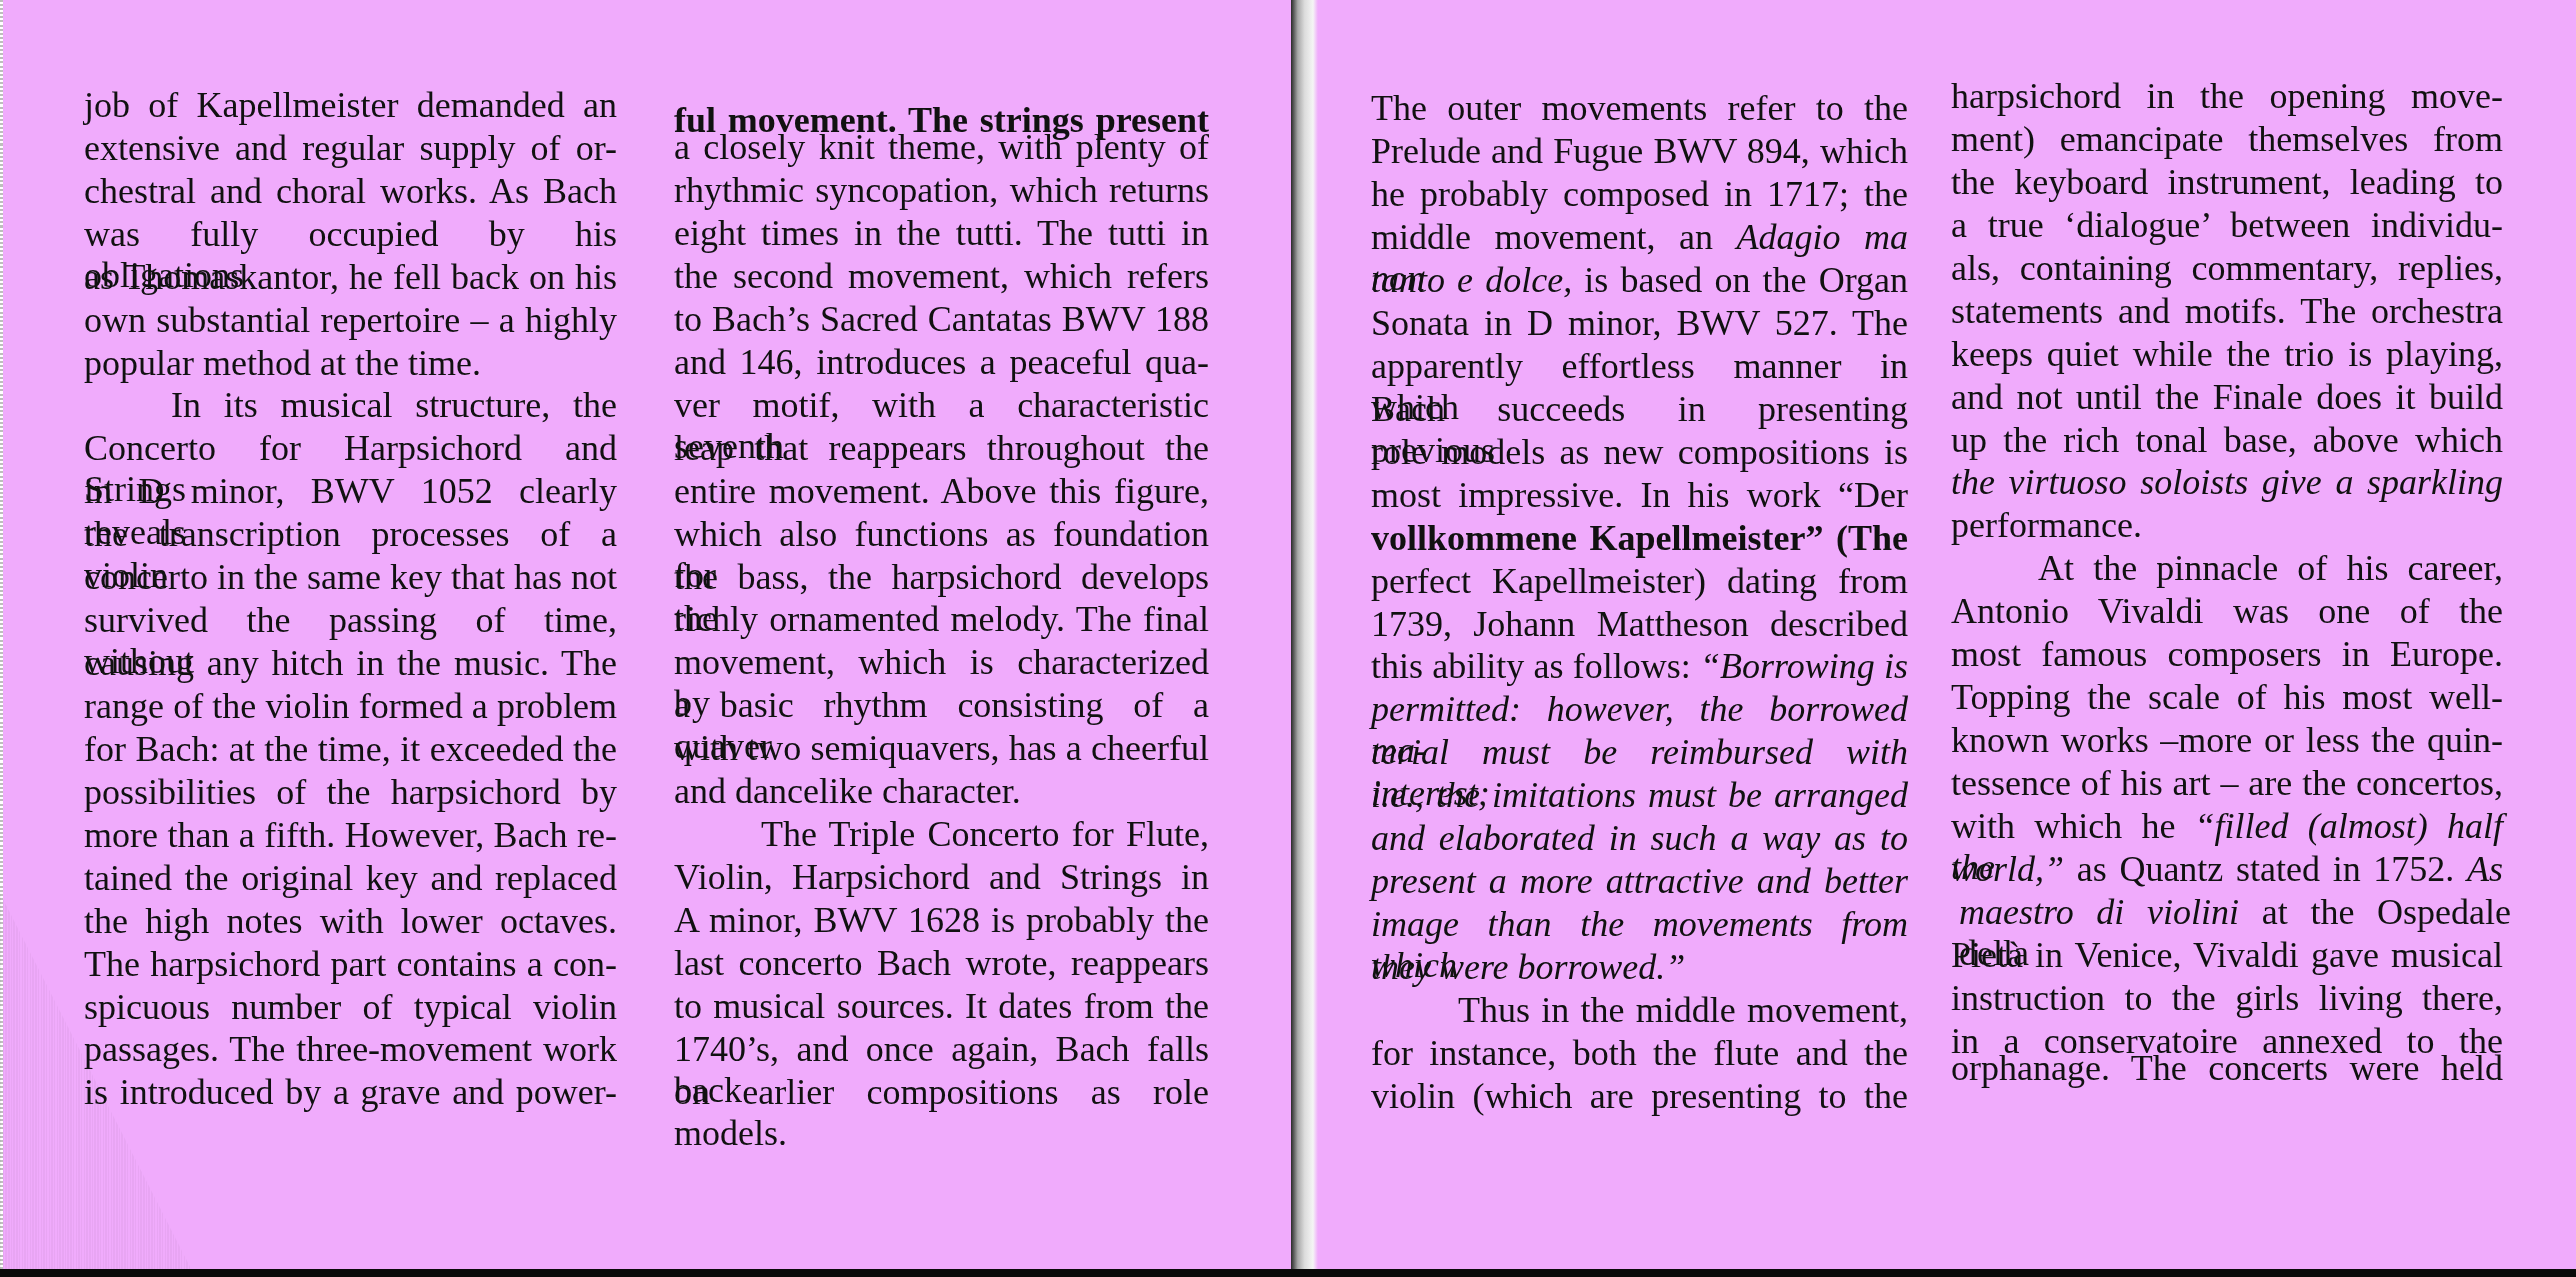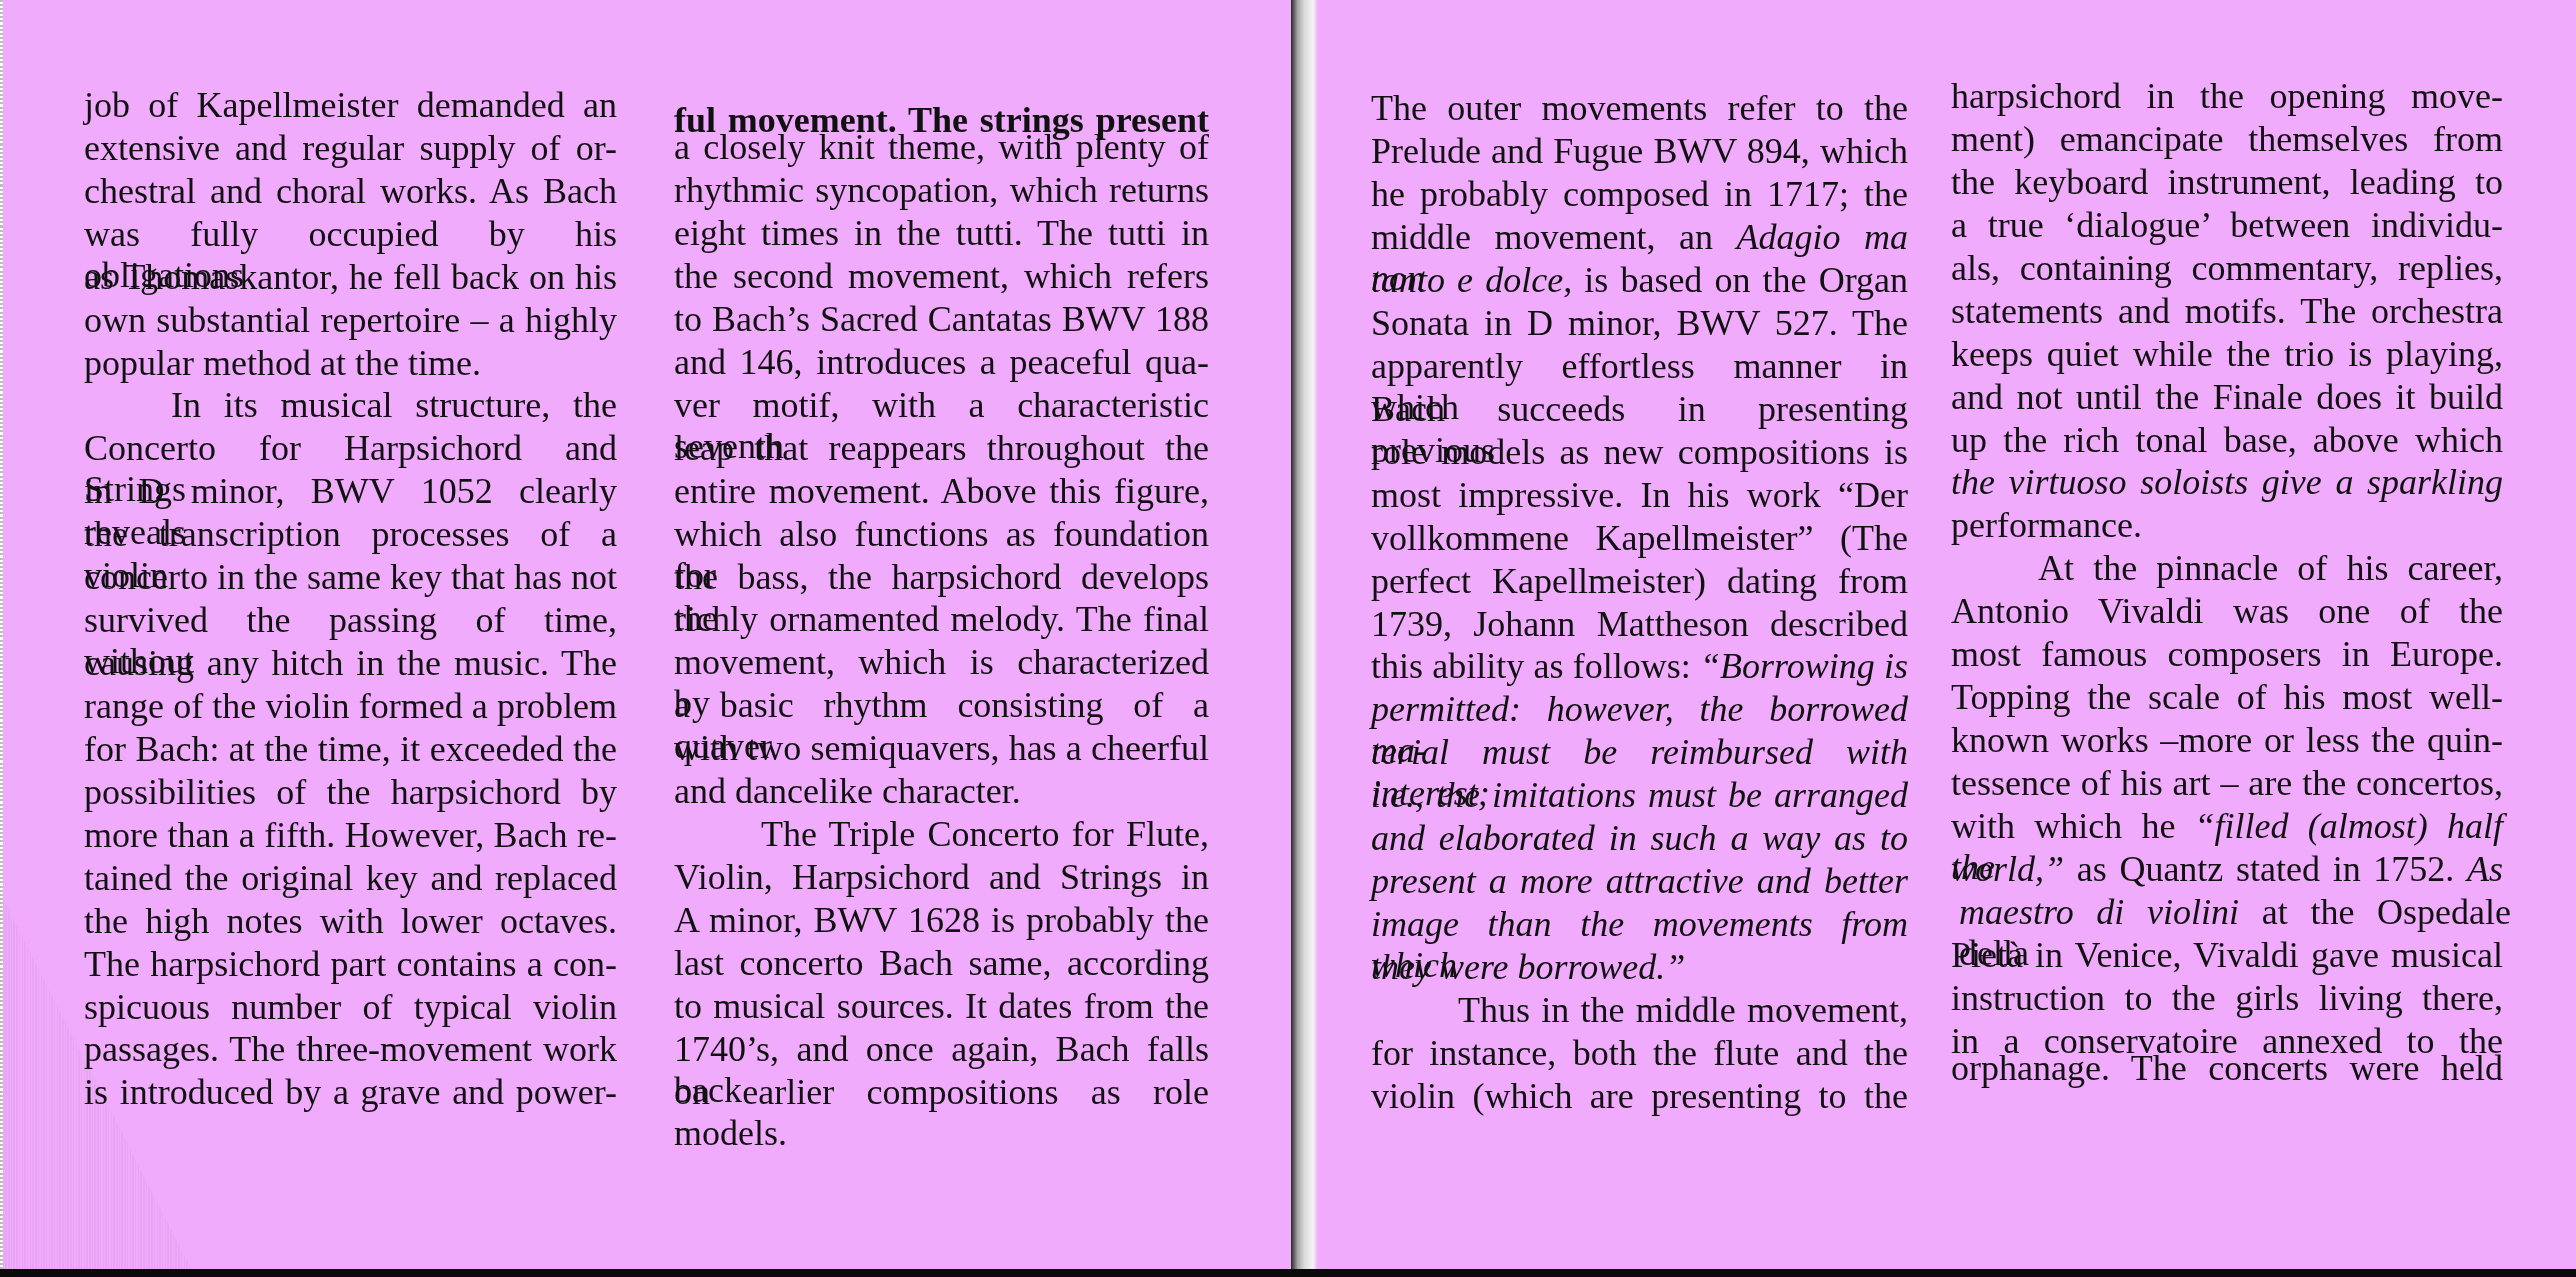--- a/index.html
+++ b/index.html
@@ -84,42 +84,42 @@
       <div class="line" style="top: 514px; width: 535px; white-space: normal;">which also functions as foundation for</div>
       <div class="line" style="top: 557px; width: 535px; white-space: normal;">the bass, the harpsichord develops the</div>
       <div class="line" style="top: 599px; width: 535px; white-space: normal;">richly ornamented melody. The final</div>
       <div class="line" style="top: 642px; width: 535px; white-space: normal;">movement, which is characterized by</div>
       <div class="line" style="top: 685px; width: 535px; white-space: normal;">a basic rhythm consisting of a quaver</div>
       <div class="line" style="top: 728px; width: 535px; white-space: normal;">with two semiquavers, has a cheerful</div>
       <div class="line last" style="top: 771px; width: 535px; white-space: normal;">and dancelike character.</div>
       <div class="line indent" style="top: 814px; width: 535px; white-space: normal;">The Triple Concerto for Flute,</div>
       <div class="line" style="top: 857px; width: 535px; white-space: normal;">Violin, Harpsichord and Strings in</div>
       <div class="line" style="top: 900px; width: 535px; white-space: normal;">A minor, BWV 1628 is probably the</div>
-      <div class="line" style="top: 943px; width: 535px; white-space: normal;">last concerto Bach same, according</div>
+      <div class="line" style="top: 943px; width: 535px; white-space: normal;">last concerto Bach wrote, reappears</div>
       <div class="line" style="top: 986px; width: 535px; white-space: normal;">to musical sources. It dates from the</div>
       <div class="line" style="top: 1029px; width: 535px; white-space: normal;">1740’s, and once again, Bach falls back</div>
       <div class="line last" style="top: 1072px; width: 535px; white-space: normal;">on earlier compositions as role models.</div>
     </div>
 </div>
 
 <div class="page page-right">
   
 </div>
 <div class="column" id="col-2" style="left: 1371px; width: 537px; top: 0px;">
     <div class="line" style="top: 88px; width: 537px; white-space: normal;">The outer movements refer to the</div>
     <div class="line" style="top: 131px; width: 537px; white-space: normal;">Prelude and Fugue BWV 894, which</div>
     <div class="line" style="top: 174px; width: 537px; white-space: normal;">he probably composed in 1717; the</div>
     <div class="line" style="top: 217px; width: 537px; white-space: normal;"><span>middle movement, an </span><span class="seg-i">Adagio ma non</span></div>
     <div class="line" style="top: 260px; width: 537px; white-space: normal;"><span class="seg-i">tanto e dolce,</span><span> is based on the Organ</span></div>
     <div class="line" style="top: 303px; width: 537px; white-space: normal;">Sonata in D minor, BWV 527. The</div>
     <div class="line" style="top: 346px; width: 537px; white-space: normal;">apparently effortless manner in which</div>
     <div class="line" style="top: 389px; width: 537px; white-space: normal;">Bach succeeds in presenting previous</div>
     <div class="line" style="top: 432px; width: 537px; white-space: normal;">role models as new compositions is</div>
     <div class="line" style="top: 475px; width: 537px; white-space: normal;">most impressive. In his work “Der</div>
-    <div class="line" style="top: 518px; width: 537px; white-space: normal;">vollkommene Kapellmeister” (The</div>
+    <div class="line" style="top: 518px; width: 537px; white-space: normal; font-weight: bold;">vollkommene Kapellmeister” (The</div>
     <div class="line" style="top: 561px; width: 537px; white-space: normal;">perfect Kapellmeister) dating from</div>
     <div class="line" style="top: 604px; width: 537px; white-space: normal;">1739, Johann Mattheson described</div>
     <div class="line" style="top: 646px; width: 537px; white-space: normal;"><span>this ability as follows: </span><span class="seg-i">“Borrowing is</span></div>
     <div class="line" style="top: 689px; width: 537px; white-space: normal;"><span class="seg-i">permitted: however, the borrowed ma-</span></div>
     <div class="line" style="top: 732px; width: 537px; white-space: normal;"><span class="seg-i">terial must be reimbursed with interest;</span></div>
     <div class="line" style="top: 775px; width: 537px; white-space: normal;"><span class="seg-i">i.e., the imitations must be arranged</span></div>
     <div class="line" style="top: 818px; width: 537px; white-space: normal;"><span class="seg-i">and elaborated in such a way as to</span></div>
     <div class="line" style="top: 861px; width: 537px; white-space: normal;"><span class="seg-i">present a more attractive and better</span></div>
     <div class="line" style="top: 904px; width: 537px; white-space: normal;"><span class="seg-i">image than the movements from which</span></div>
     <div class="line last" style="top: 947px; width: 537px; white-space: normal;"><span class="seg-i">they were borrowed.”</span></div>

